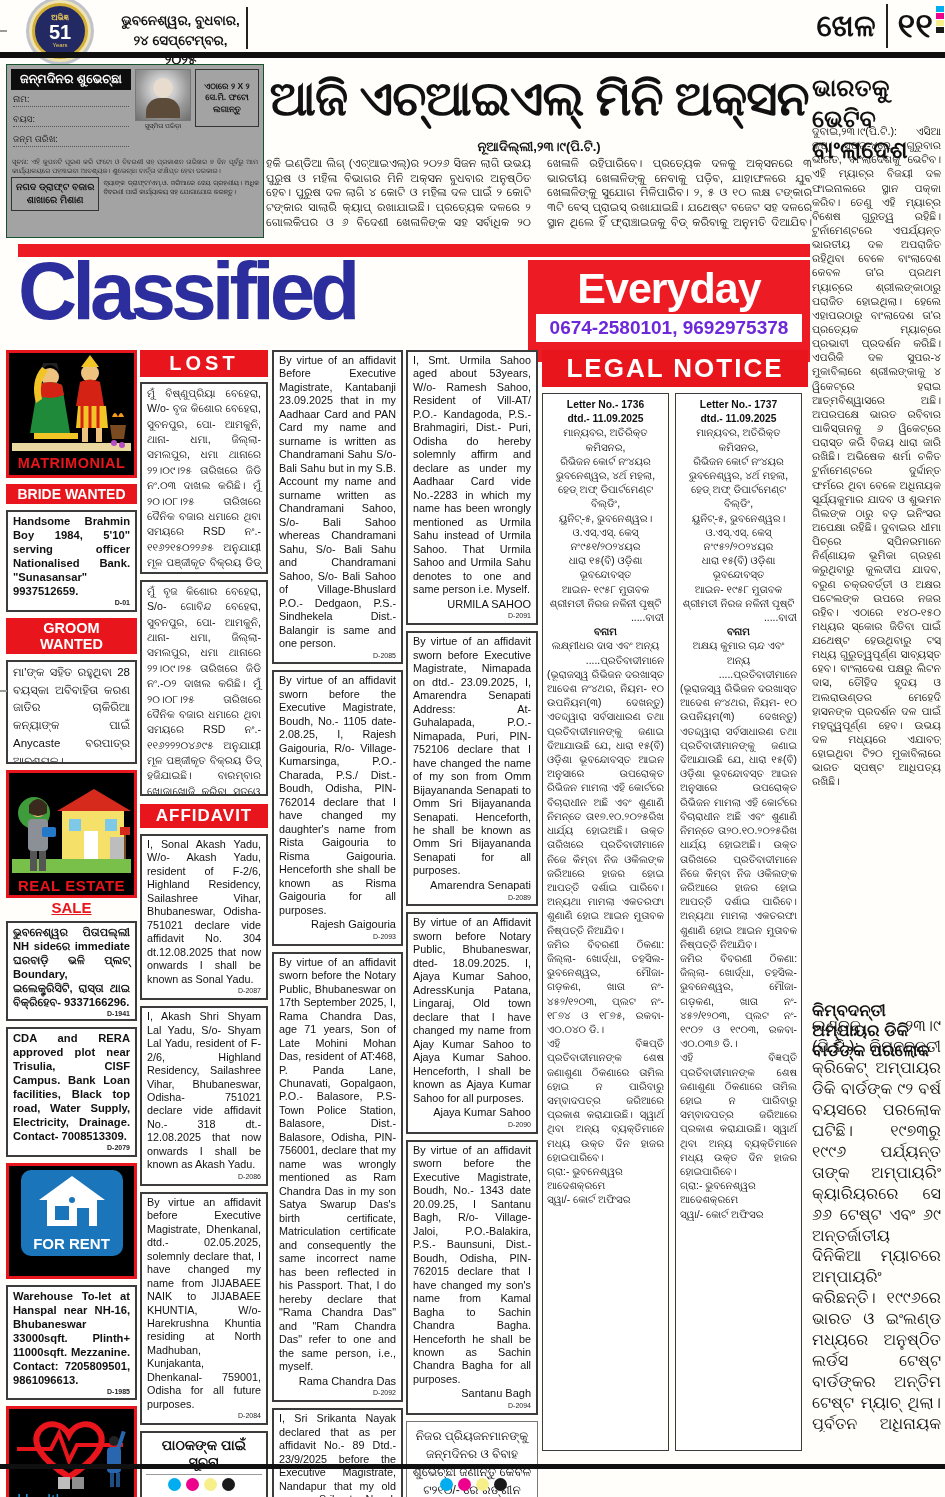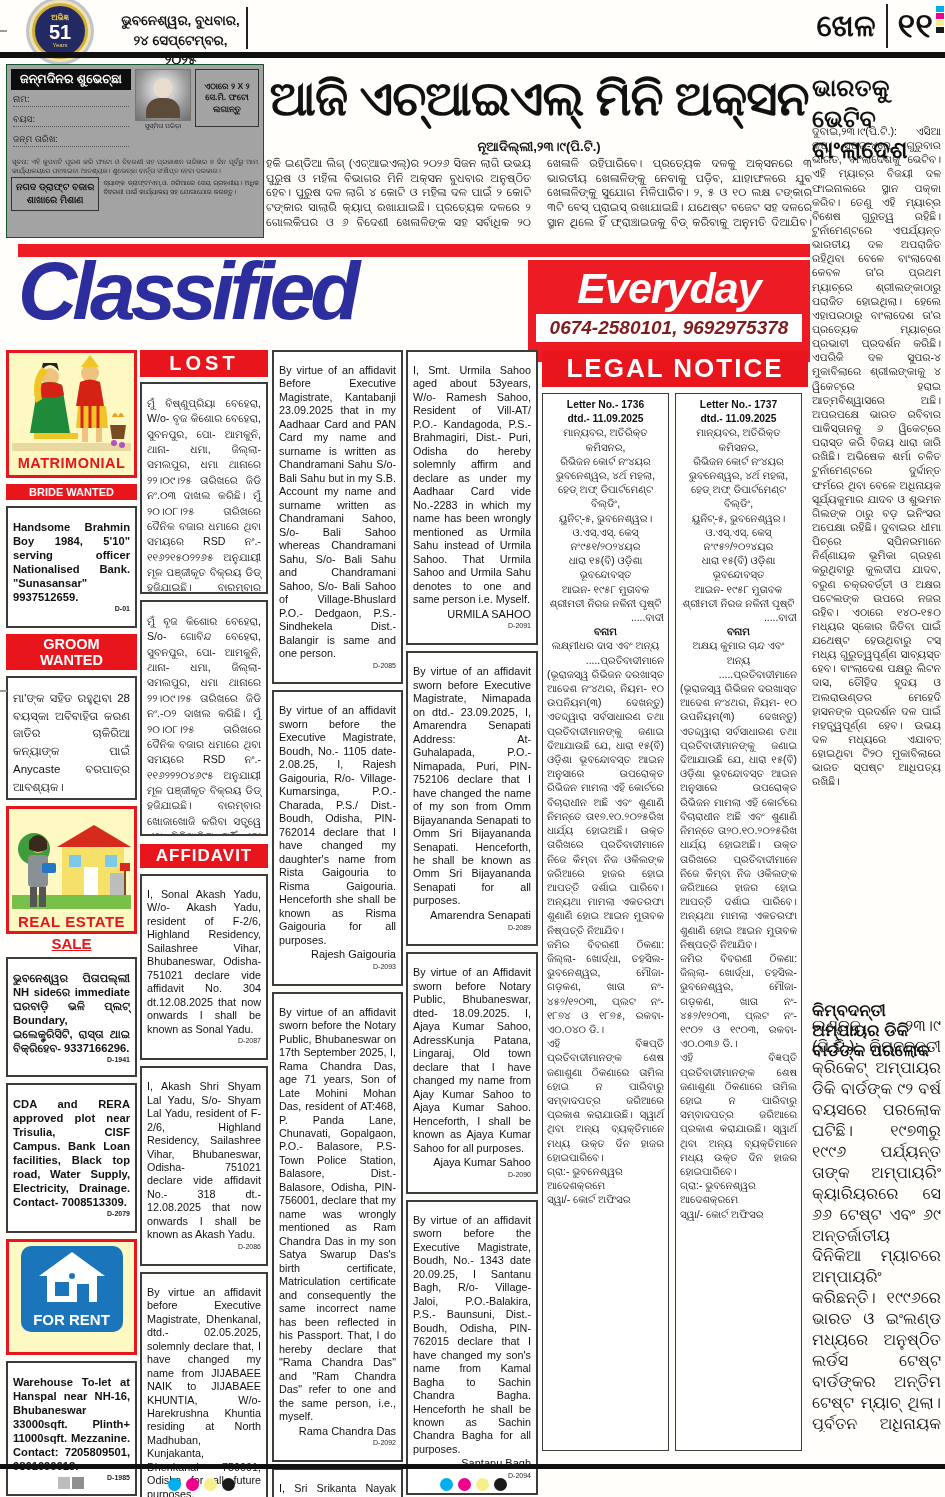--- a/index.html
+++ b/index.html
@@ -48,40 +48,40 @@
              font-weight:bold;font-size:13px;}
   .lead-cols{position:absolute;left:266px;top:156px;width:546px;height:84px;column-count:2;
              column-gap:16px;font-size:11.3px;line-height:1.3;text-align:justify;overflow:hidden;}
   .side-head{position:absolute;left:812px;top:72px;width:129px;font-size:24px;font-weight:bold;line-height:1.3;}
   .side-body{position:absolute;left:812px;top:124px;width:129px;height:872px;font-size:10.8px;
              line-height:1.31;text-align:justify;overflow:hidden;}
   .obit-head{position:absolute;left:812px;top:1000px;width:129px;font-size:16.5px;font-weight:bold;line-height:1.22;}
   .obit-body{position:absolute;left:812px;top:1016px;width:129px;height:416px;font-size:16px;
              line-height:1.31;text-align:justify;overflow:hidden;}
   
-  .banner{position:absolute;left:18px;top:242px;width:792px;height:102px;font-style:italic;}
+  .banner{position:absolute;left:18px;top:242px;width:792px;height:102px;}
   .banner-redbar{position:absolute;left:0;top:2px;width:100%;height:13px;background:#ed1c24;}
   .classified{position:absolute;left:0;top:8px;font-size:82px;font-weight:bold;color:#2b2e9c;
               letter-spacing:-5px;line-height:1;}
   .everyday-box{position:absolute;left:510px;top:18px;width:282px;height:102px;background:#ed1c24;}
   .everyday-word{color:#fff;font-weight:bold;font-size:43px;text-align:center;letter-spacing:-1px;
                  padding-top:5px;line-height:1.1;}
-  .everyday-phone{margin:2px 8px 0 8px;background:#fff;color:#7f1d1d;font-weight:bold;font-size:19px;
+  .everyday-phone{margin:2px 8px 0 8px;background:#fff;color:#6d28d9;font-weight:bold;font-size:19px;
                   text-align:center;padding:3px 0;}
   
   .col{position:absolute;top:350px;}
   .redhead{background:#e8151c;color:#fff;font-weight:bold;text-align:center;padding:2px 10px;}
-  .adbox{border:2px solid #3c3c3c;padding:12px 5px;font-size:10.8px;line-height:1.25;
+  .adbox{border:2px solid #3c3c3c;padding:2px 5px;font-size:10.8px;line-height:1.25;
          text-align:justify;background:#fff;}
   .adbox.bold{font-weight:bold;font-size:11.2px;}
   .adid{display:block;text-align:right;font-size:7px;margin-top:1px;color:#222;}
   .sigline{text-align:right;font-size:11px;margin-top:1px;}
   .clip{overflow:hidden;}
   .mb{margin-bottom:6px;}
-  .pic-box{border:3px solid #e8151c;background:#fef9c3;padding:2px;text-align:center;}
+  .pic-box{border:3px solid #e8151c;background:#000000;padding:2px;text-align:center;}
   .pic-label-red{color:#e8151c;font-weight:bold;font-size:14.5px;letter-spacing:0.5px;}
   .sale-label{color:#e8151c;font-weight:bold;font-size:15px;text-align:center;
               text-decoration:underline;margin:1px 0 5px 0;}
   .forrent-tile{width:102px;height:86px;margin:2px auto;background:#1b75bb;border-radius:10px;position:relative;}
   .forrent-label{position:absolute;left:0;right:0;bottom:4px;color:#fff;font-weight:bold;font-size:15px;text-align:center;}
   .health-label{color:#2196d3;font-size:16.5px;text-align:left;padding-left:6px;margin-top:-4px;}
   .notice-box{border:2px solid #3c3c3c;padding:4px;background:#fff;}
   .notice-head{font-weight:bold;font-size:14px;text-align:center;border-bottom:1px solid #999;
                padding-bottom:3px;margin-bottom:4px;}
   .promo-box{border:1px solid #777;padding:5px 4px;font-size:12px;line-height:1.5;text-align:center;background:#fff;}
@@ -182,21 +182,21 @@
         <path d="M70 51 v22 M78 51 v22 M86 51 v22" stroke="#d42315" stroke-width="3"></path>
         <rect x="70" y="73" width="6" height="14" fill="#eec27f"></rect>
           <rect x="84" y="73" width="6" height="14" fill="#eec27f"></rect>
         <path d="M98 70 h16 l-2 14 h-12 z" fill="#7a4a21"></path>
         <path d="M100 62 q3 -8 6 0 q3 -8 6 0 z" fill="#f59a1c"></path>
         <circle cx="102" cy="88" r="3" fill="#b44fc4"></circle>
           <circle cx="110" cy="90" r="3" fill="#b44fc4"></circle>
       </svg>
       <div class="pic-label-red">MATRIMONIAL</div>
     </div>
-    <div class="redhead mb" style="font-size:11px;">BRIDE WANTED</div>
+    <div class="redhead mb" style="font-size:14px;">BRIDE WANTED</div>
     <div class="adbox bold mb">
       <span>Handsome Brahmin Boy 1984, 5'10" serving officer Nationalised Bank. "Sunasansar" 9937512659.</span>
       <span class="adid">D-01</span>
     </div>
     <div class="redhead mb" style="font-size:14.5px;">GROOM WANTED</div>
     <div class="adbox mb clip" style="height:96px;font-size:11.5px;line-height:1.55;">
       <span>ମା'ଙ୍କ ସହିତ ରହୁଥିବା 28 ବୟସ୍କା ଅବିବାହିତା କରଣ ଜାତିର ଚାକିରିଆ କନ୍ୟାଙ୍କ ପାଇଁ Anycaste ବରପାତ୍ର ଆବଶ୍ୟକ। 7852970280.</span>
       
     </div>
     <div class="pic-box clip" style="height:118px;">

